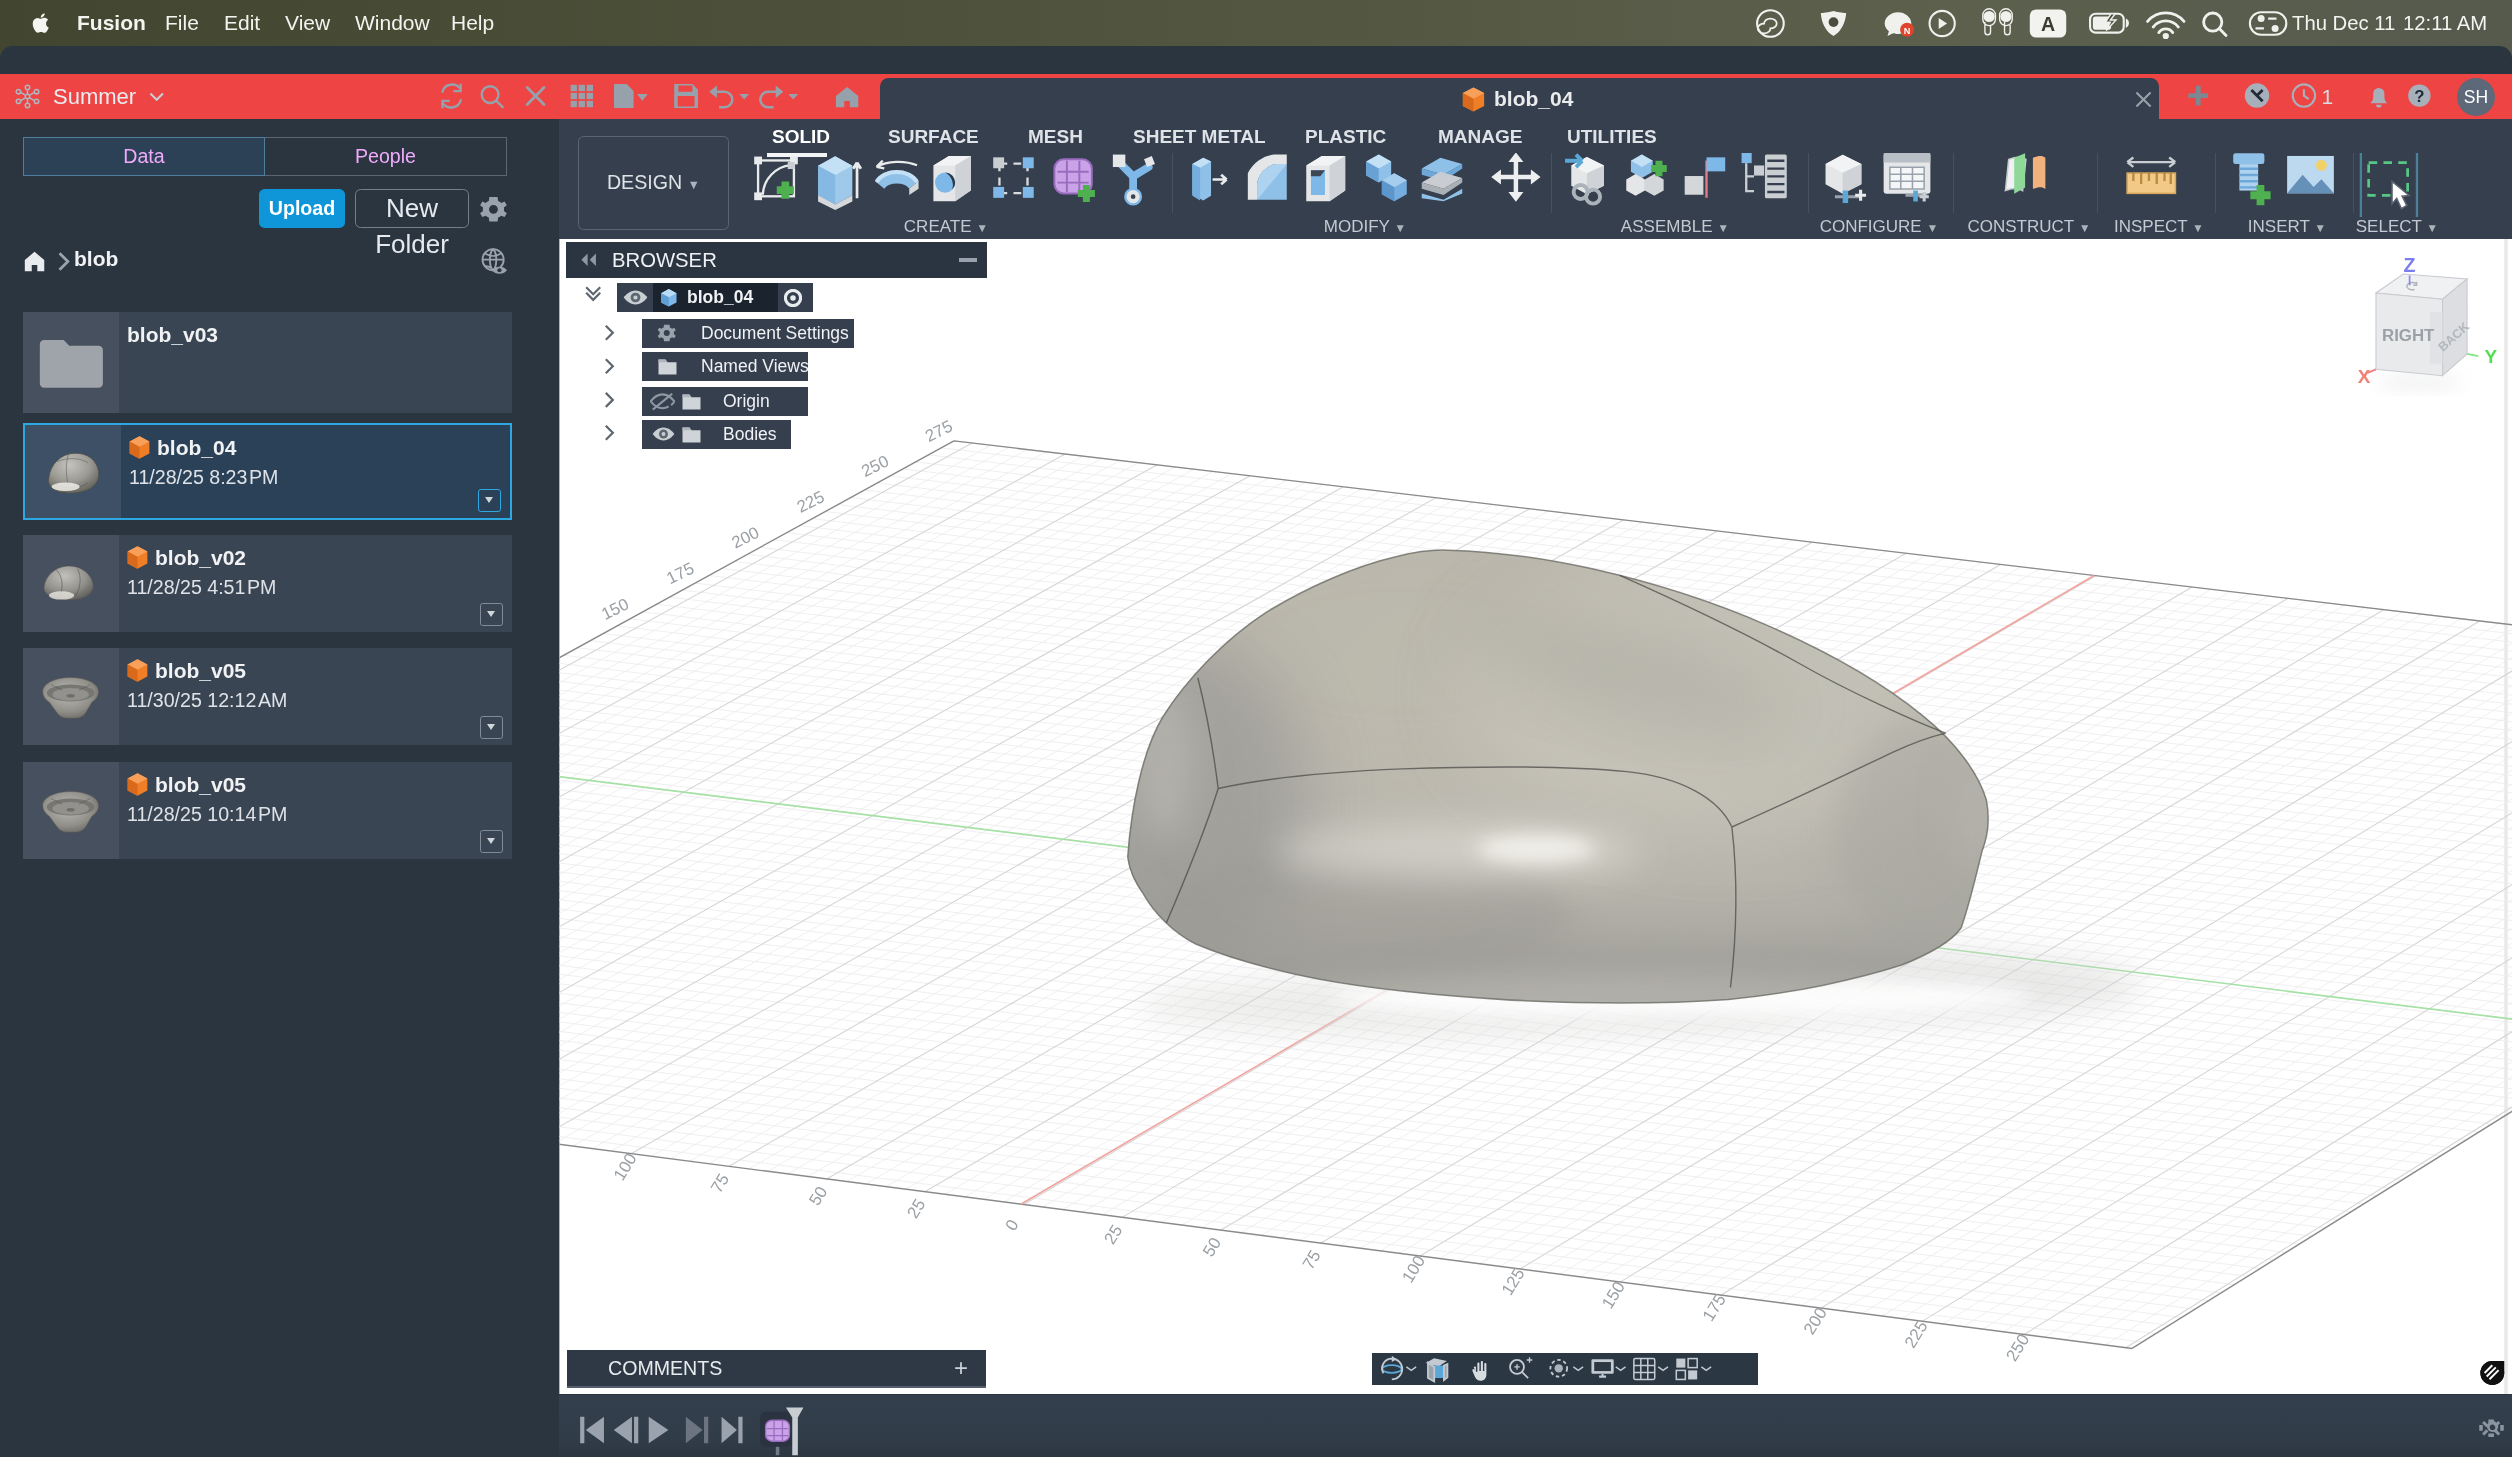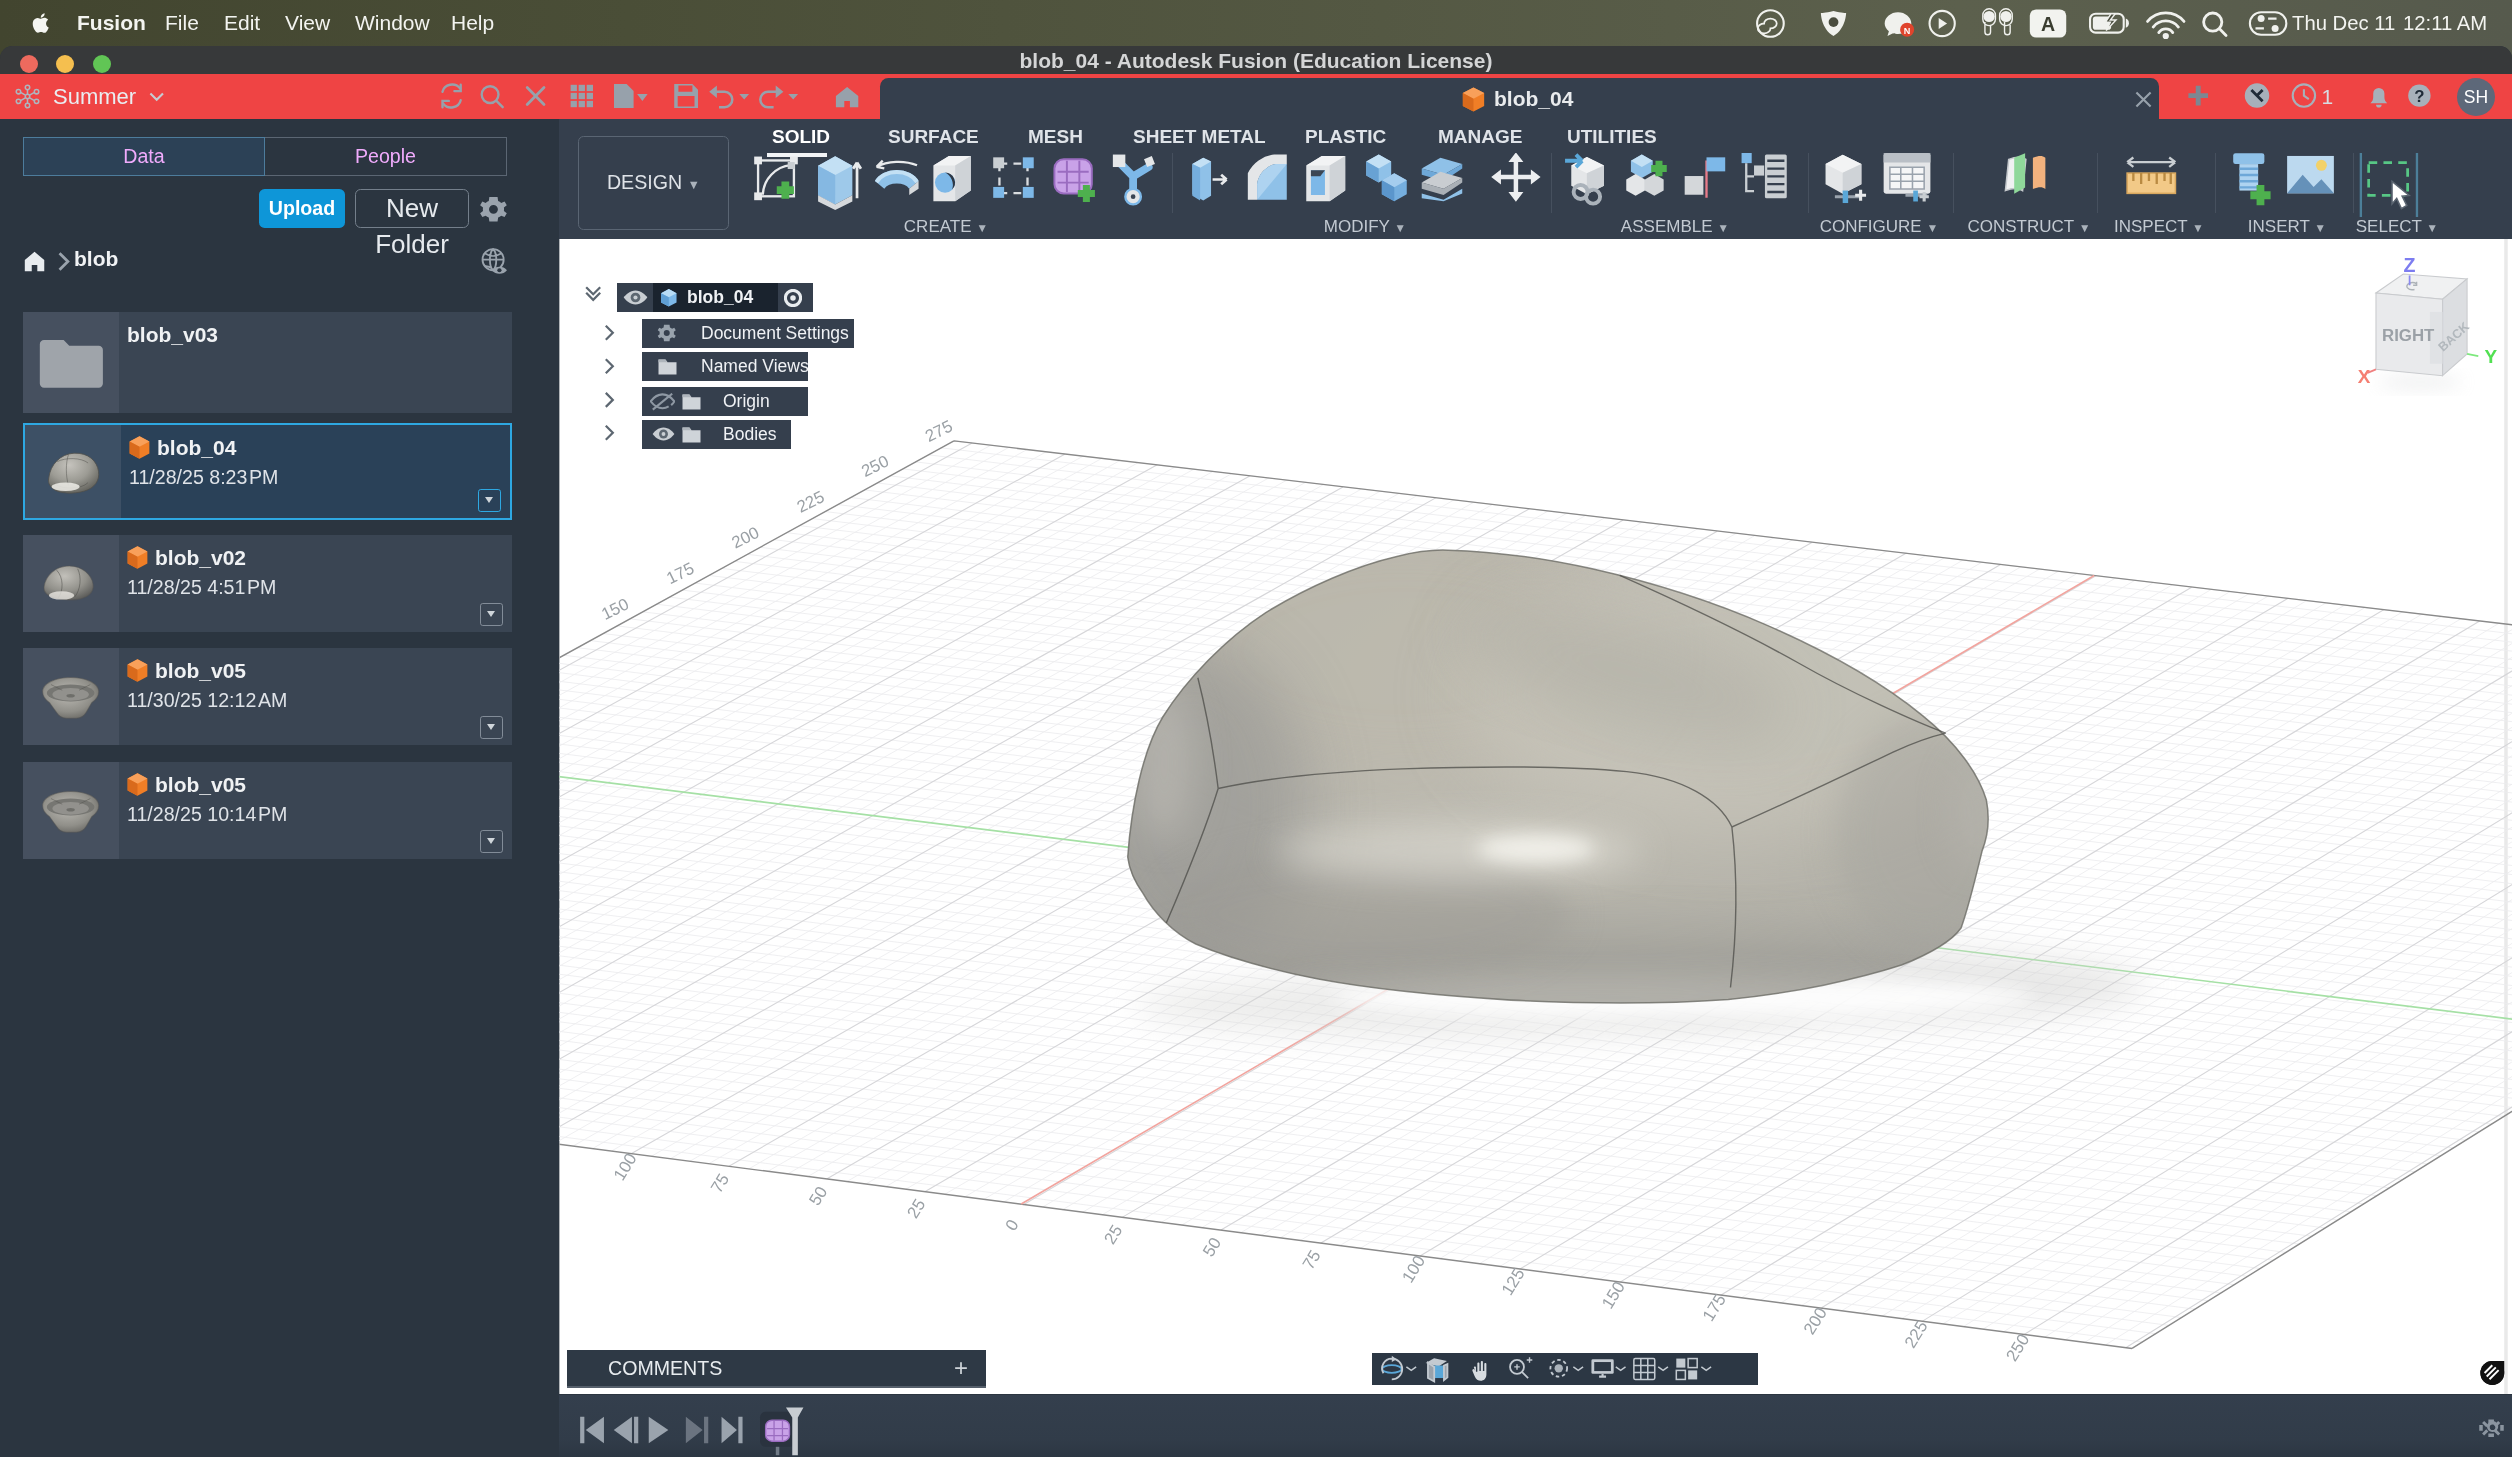--- a/index.html
+++ b/index.html
@@ -93,26 +93,20 @@
         <rect x="706" y="6" width="52" height="32" rx="16" fill="none" stroke="#f0f1ed" stroke-width="3"></rect>
         <circle cx="722" cy="15" r="5"></circle>
         <circle cx="742" cy="29" r="5"></circle>
         <path d="M732 15h12M714 29h12" stroke="#f0f1ed" stroke-width="3"></path>
       </g>
  </svg>
  <div class="mi" style="left:2292px;font-size:20.3px;">Thu Dec 11</div>
  <div class="mi" style="left:2403px;font-size:20.3px;">12:11 AM</div>
 </div>
 <div id="win">
-<div id="titlebar">
- <div class="tl" style="left:19.6px;background:#ed6a5e;"></div>
- <div class="tl" style="left:56px;background:#f5bf4f;"></div>
- <div class="tl" style="left:93px;background:#61c555;"></div>
- <div id="title">blob_04 - Autodesk Fusion (Education License)</div>
-</div>
 <div id="topbar">
  <svg class="abs" style="left:15.4px;top:9.8px" width="25" height="25" viewBox="0 0 36 36" fill="none" stroke="#aeb6bf" stroke-width="2.2">
         <circle cx="18" cy="18" r="3.2"></circle>
         <circle cx="18" cy="5" r="3.2"></circle>
         <circle cx="31" cy="11" r="3.2"></circle>
         <circle cx="31" cy="25" r="3.2"></circle>
         <circle cx="18" cy="31" r="3.2"></circle>
         <circle cx="5" cy="25" r="3.2"></circle>
         <circle cx="5" cy="11" r="3.2"></circle>
         <path d="M18 15v-7M21 16l7-4M21 20l7 4M18 21v7M15 20l-7 4M15 16l-7-4"></path>
@@ -626,20 +620,27 @@
 </g>
 
 <g transform="translate(3555,1960)">
  <path d="M0,-17 A17,17 0 1 0 17,0 L17,-17 Z" fill="#111"></path>
  <circle r="17" fill="#111"></circle>
  <g stroke="#fff" stroke-width="2.8">
           <path d="M-8,5 L5,-8 M-4,9 L9,-4 M-11,0 L0,-11"></path>
         </g>
 </g>
 </svg>
+<div class="abs" style="left:566px;top:196px;width:421px;height:36px;background:#2b3542;">
+ <svg class="abs" style="left:14px;top:9.8px" width="18" height="15.4" viewBox="0 0 26 22" fill="#8e98a3">
+        <path d="M11 2L2 11l9 9V2zM23 2l-9 9 9 9V2z"></path>
+      </svg>
+ <div class="abs" style="left:46px;top:0;line-height:36px;color:#eef1f4;font-size:20.3px;">BROWSER</div>
+ <div class="abs" style="left:393px;top:16px;width:18px;height:3.5px;background:#99a2ac;"></div>
+</div>
 <svg class="abs" style="left:582px;top:237px" width="294" height="217" viewBox="0 0 420 310">
  <g fill="none" stroke="#5d6771" stroke-width="3.2">
   <path d="M6,14 l10,10 10,-10 M6,6 l10,10 10,-10"></path>
   <path d="M34,61 l10,10 -10,10 M34,109 l10,10 -10,10 M34,157 l10,10 -10,10 M34,204 l10,10 -10,10"></path>
  </g>
 </svg>
 <div class="brow" style="left:617px;top:237px;width:196px;">
  <svg class="abs" style="left:6.3px;top:6.3px" width="25" height="17" viewBox="0 0 36 24">
         <path d="M18 2C10 2 4 8 1 12c3 4 9 10 17 10s14-6 17-10C32 8 26 2 18 2z" fill="#c9ced3"></path>
         <circle cx="18" cy="12" r="7" fill="#5d6771"></circle>

